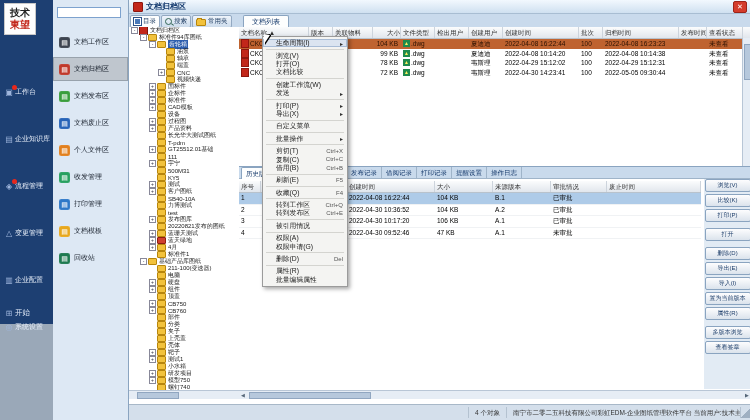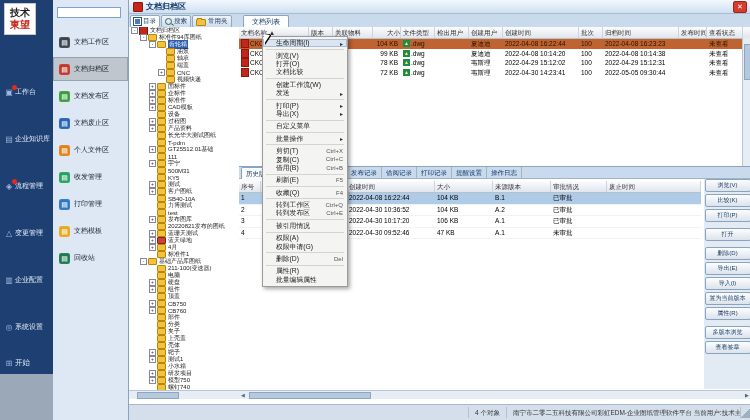--- a/index.html
+++ b/index.html
@@ -1,21 +1,21 @@
 <!DOCTYPE html>
 <html><head>
 <meta charset="utf-8">
 <style>
   html,body{margin:0;padding:0;background:#9aa8b8;}
   body{width:750px;height:420px;position:relative;overflow:hidden;
        font-family:"Liberation Sans",sans-serif;-webkit-font-smoothing:antialiased;}
   .app{position:absolute;inset:0;}
 
   
-  .sidebar{position:absolute;left:0;top:0;width:53px;height:374px;background:#1d3f72;color:#e6edf8;}
+  .sidebar{position:absolute;left:0;top:0;width:53px;height:324px;background:#1d3f72;color:#e6edf8;}
   .logo{position:absolute;left:4px;top:3px;width:30px;height:30px;background:#fdfdfd;border:1px solid #c8c8c8;
         display:flex;flex-direction:column;align-items:center;justify-content:center;line-height:12px;
         font-size:10px;font-weight:bold;}
   .logo .l1{color:#222;}.logo .l2{color:#c22418;}
   .sb-item{position:absolute;left:0;width:53px;height:20px;display:flex;align-items:center;cursor:default;}
   .sb-ico{width:12px;text-align:center;font-size:8px;color:#9fb6dd;margin-left:3px;position:relative;flex:0 0 auto;}
   .sb-label{font-size:7px;letter-spacing:0;white-space:nowrap;}
   .sb-badge{position:absolute;top:-3px;right:-2px;width:5px;height:5px;background:#e8281c;border-radius:50%;}
   .sb-start{position:absolute;left:0;bottom:4px;width:53px;height:14px;display:flex;align-items:center;font-size:7.5px;color:#dfe8f6;}
   .sb-start .sb-ico{font-size:8px;}

